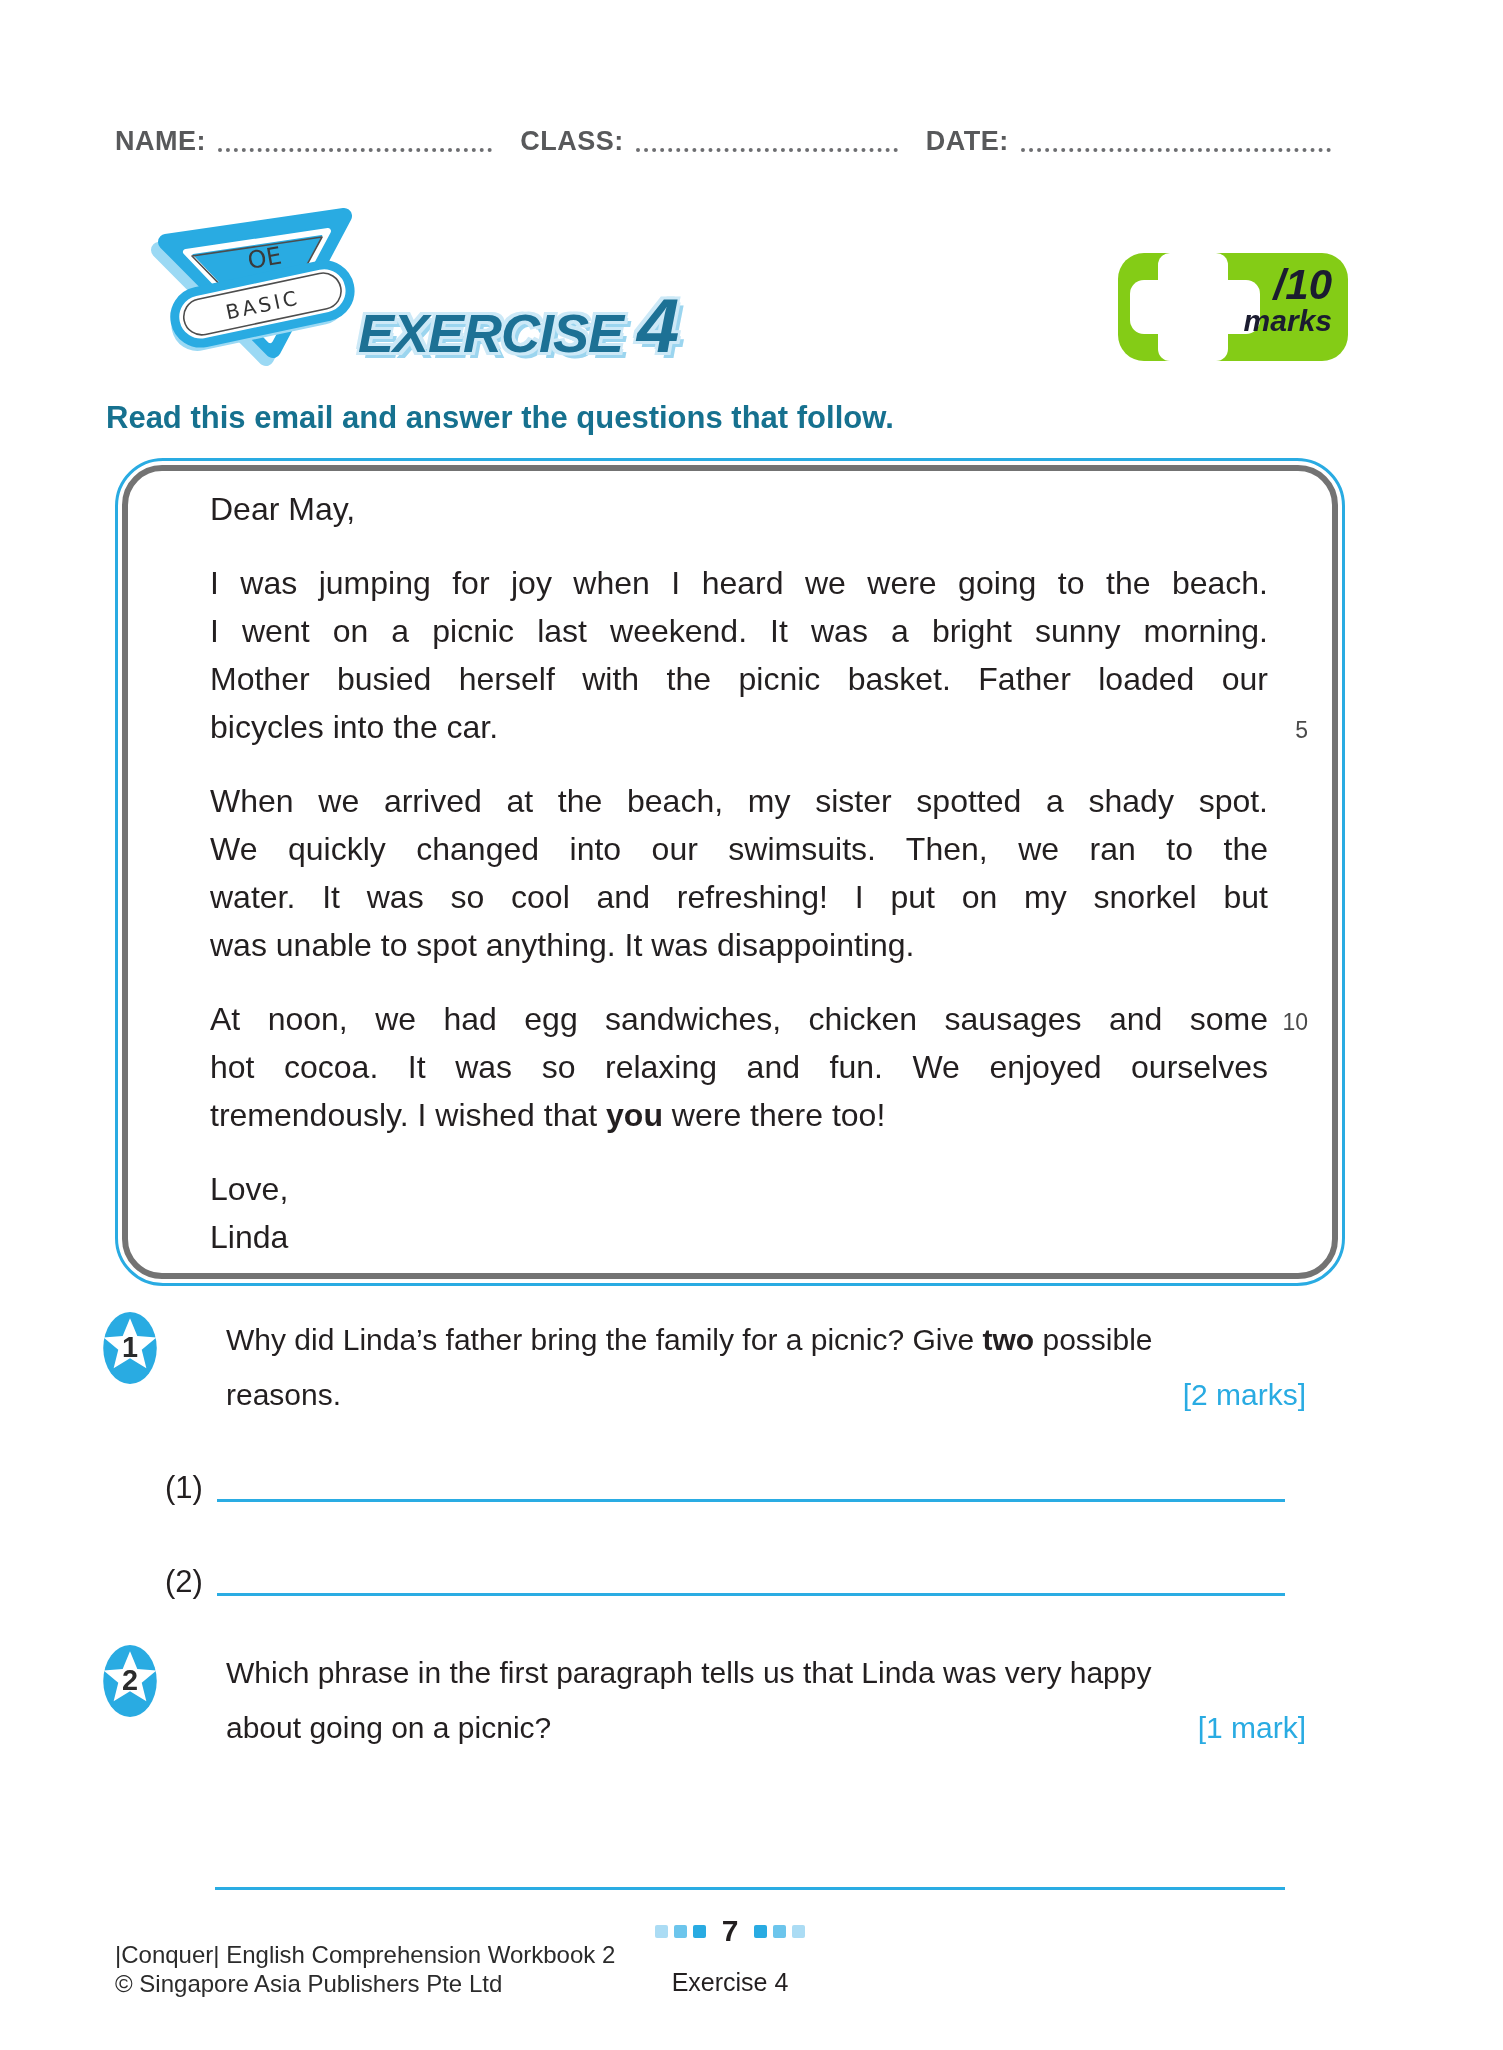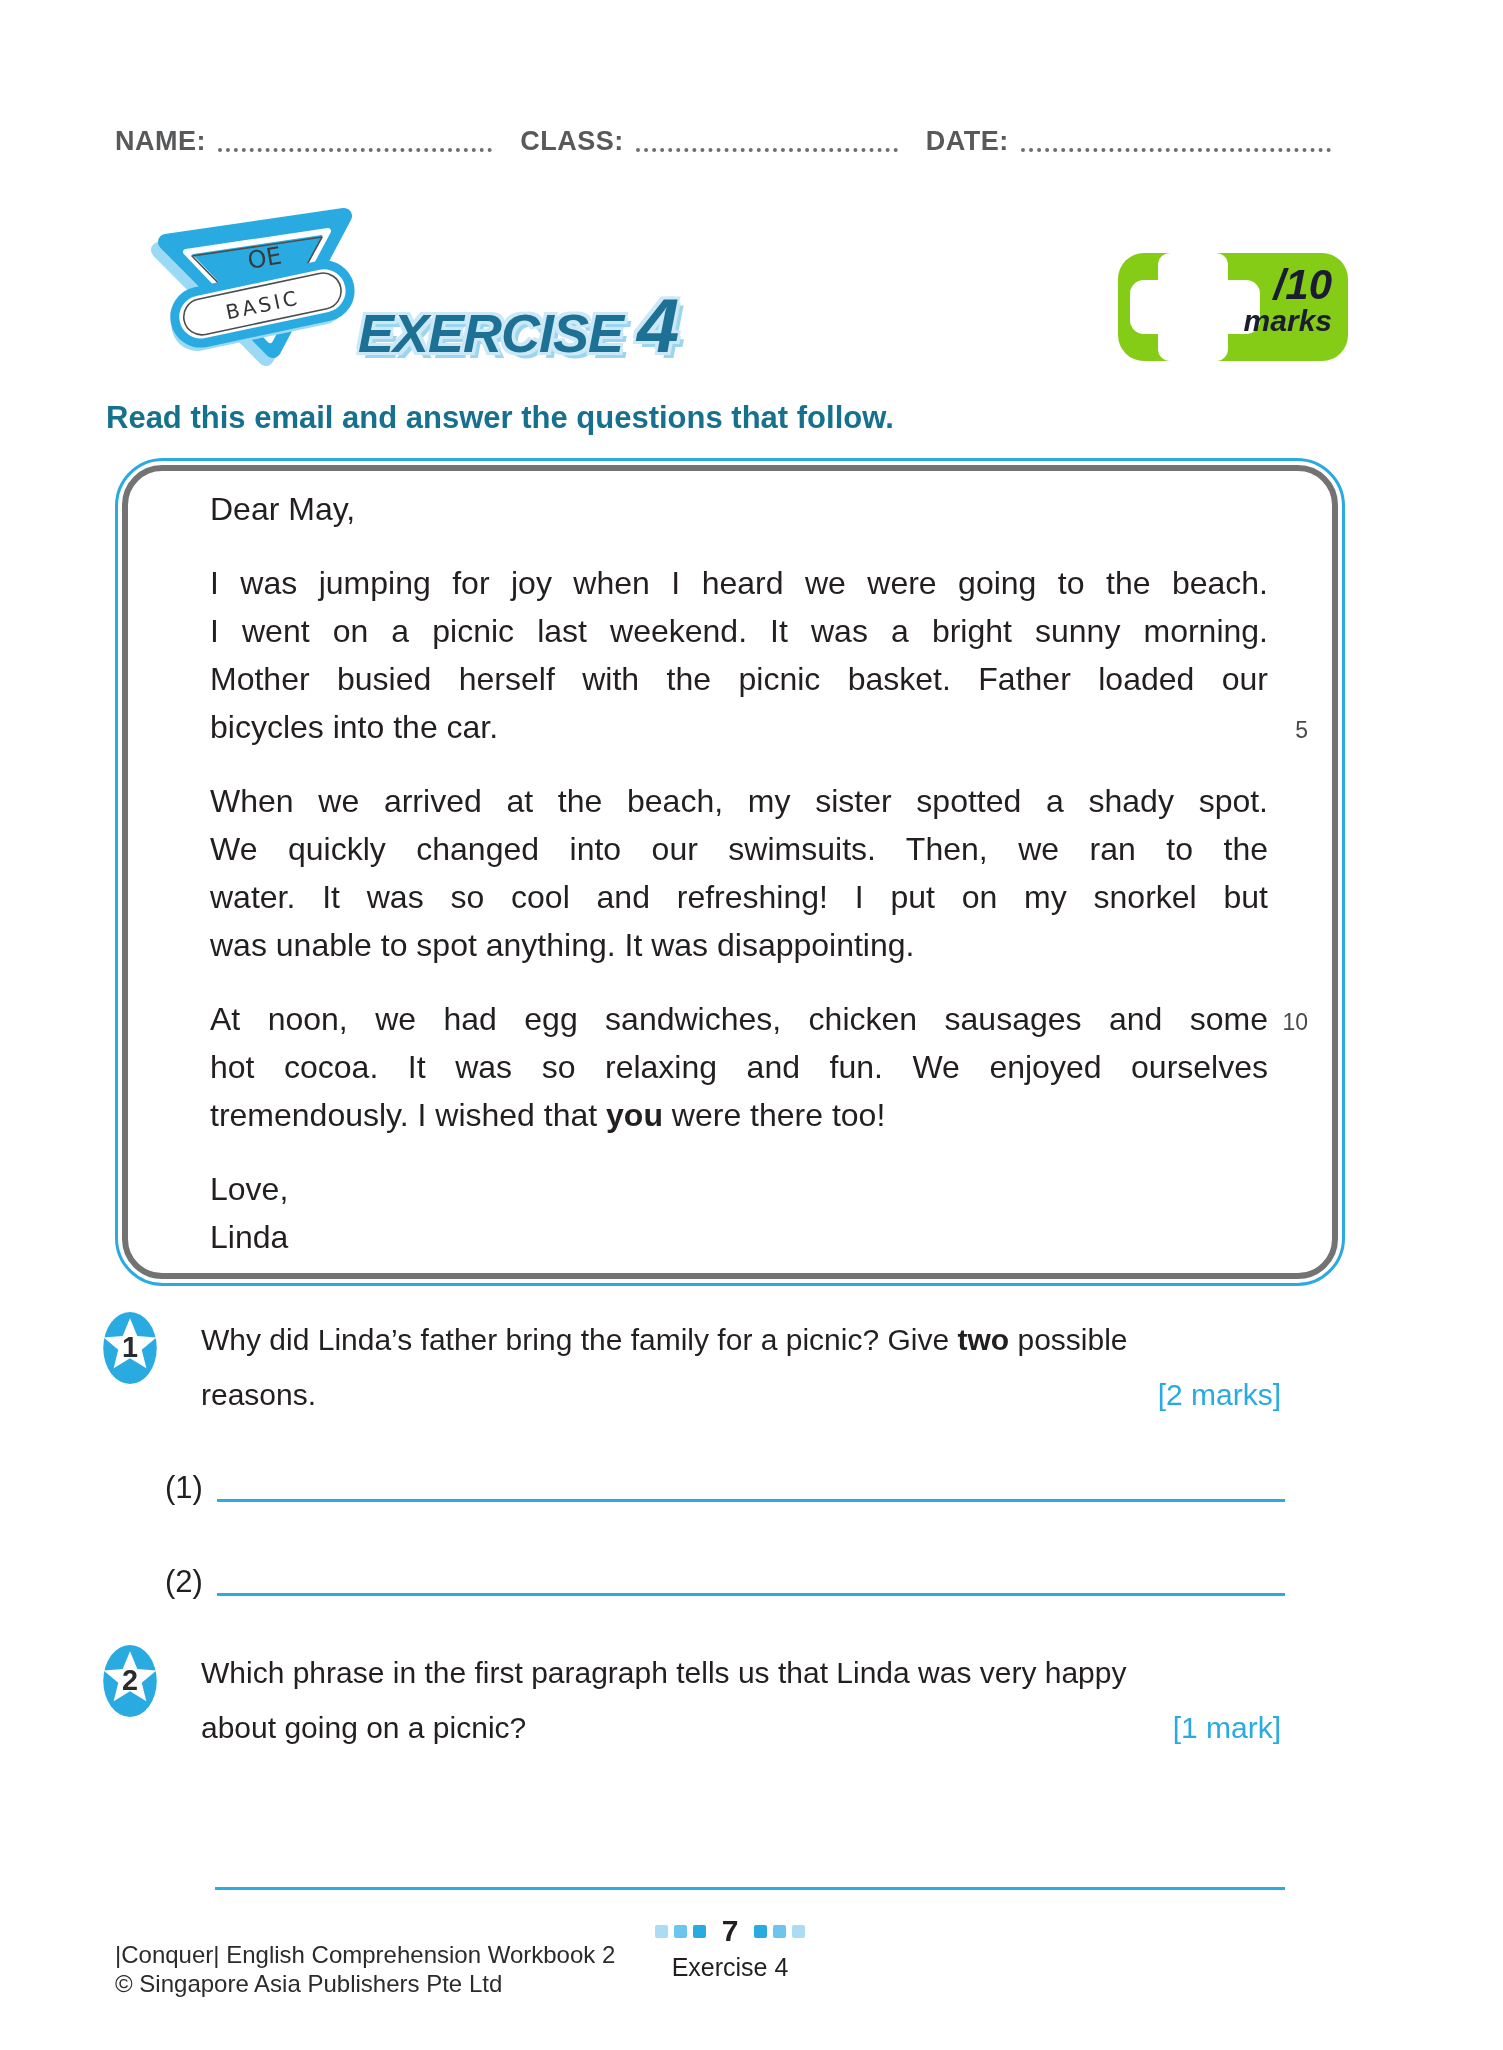--- a/index.html
+++ b/index.html
@@ -44,38 +44,38 @@
   .para:last-child, .close-block { margin-bottom:8px; }
   .jl { text-align:justify; text-align-last:justify; }
   .lineno { position:absolute; right:34px; font-size:23px; line-height:48px; color:#4A4A4A; }
   .lineno.n5  { top:245px; }
   .lineno.n10 { top:537px; }
   
   .question { position:absolute; left:103px; display:flex; gap:44px; }
   .q1 { top:1312px; }
   .q2 { top:1645px; }
   .qbadge { width:54px; height:72px; flex:0 0 54px; }
-  .qtext { width:1080px; }
+  .qtext { width:1080px;margin-left:25px; }
   .qline { font-size:30px; line-height:55px; white-space:nowrap; }
   .qline.split { display:flex; justify-content:space-between; }
   .marks-inline { color:#29ABE2; }
   .answer-row { position:absolute; left:165px; width:1120px; display:flex; align-items:flex-end; height:46px; }
   .answer-row .alabel { font-size:31px; line-height:40px; }
   .answer-row .aline  { flex:1; border-bottom:3px solid #2AACE3; margin:0 0 6px 14px; }
   .a1 { top:1462px; }
   .a2 { top:1556px; }
   .a3 { top:1850px; left:215px; width:1070px; }
   .a3 .aline { margin-left:0; }
   
   .footer-center { position:absolute; left:115px; top:1914px; width:1230px; text-align:center; }
   .pagerow { display:inline-flex; align-items:center; gap:6px; }
   .sq { width:13px; height:13px; border-radius:2px; display:inline-block; }
   .sq-l { background:#ABDCF4; } .sq-m { background:#6CC5EC; } .sq-d { background:#29ABE2; }
   .pagenum { font-size:30px; font-weight:800; margin:0 10px; color:#231F20; }
-  .exlabel { font-size:25px; margin-top:5px; color:#231F20; }
+  .exlabel { font-size:25px; margin-top:20px; color:#231F20; }
   .footer-left { position:absolute; left:115px; top:1940px; font-size:24px; line-height:29px; color:#2B2B2B; }
 </style>
 </head>
 <body>
 
 <div class="page">
 
   <div class="header">
     <div class="hgroup">
       <span class="hlabel">NAME:</span>

